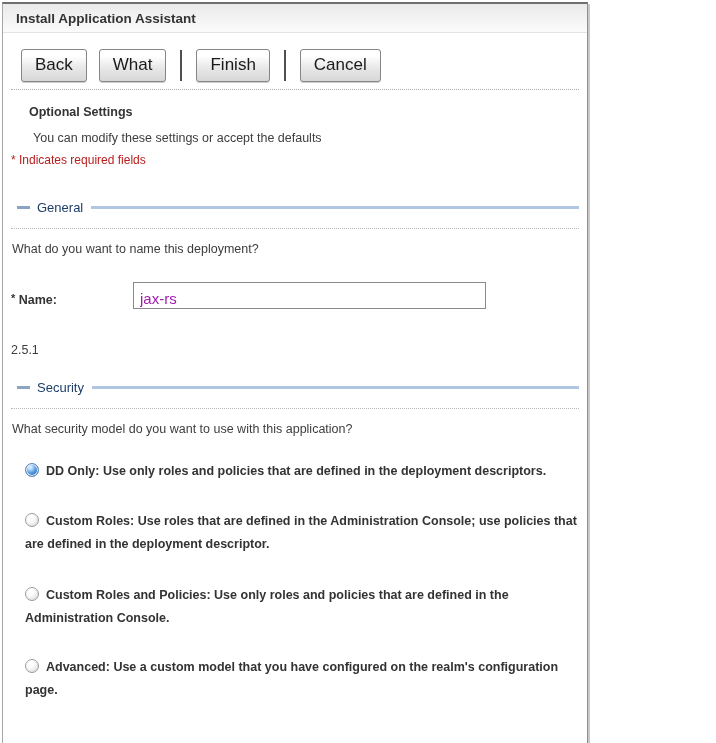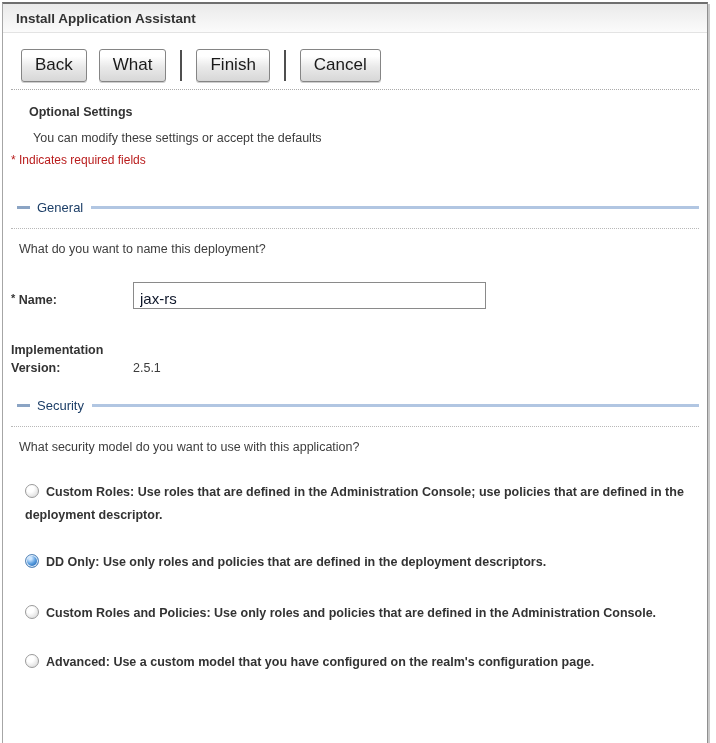--- a/index.html
+++ b/index.html
@@ -6,21 +6,21 @@
   html, body { width: 716px; height: 743px; overflow: hidden; background: #fff; }
   body {
     font-family: "Liberation Sans", sans-serif;
     font-size: 12.5px;
     color: #3d3d3d;
     position: relative;
   }
   .window {
     position: absolute;
     left: 2px; top: 2px;
-    width: 706px; height: 741px;
+    width: 586px; height: 741px;
     background: #fff;
     border-left: 1px solid #a6a6a6;
     border-right: 1px solid #8f8f8f;
     border-top: 2px solid #6f6f6f;
     box-shadow: 2px 2px 0 #c9c9c9;
     overflow: hidden;
   }
   .titlebar {
     height: 29px;
     background: linear-gradient(#eaeaea, #fbfbfb);
@@ -90,38 +90,38 @@
   .sec-rule {
     flex: 1 1 auto;
     height: 3px;
     background: #b1c6e2;
     margin-left: 8px;
   }
   .sec-dotted {
     border-bottom: 1px dotted #b8b8b8;
     margin-top: 13px;
   }
-  .question { margin: 13px 0 0 8px; color: #3d3d3d; }
+  .question { margin: 13px 0 0 1px; color: #3d3d3d; }
 
   
   .field-row { display: flex; align-items: flex-end; margin-top: 29px; }
   .field-label {
     width: 122px;
     flex: none;
     font-weight: bold;
     color: #333;
     line-height: 1.45;
   }
   .req-mark { font-size: 11px; vertical-align: 2px; color: #333; }
   .name-input {
     width: 353px; height: 27px;
     border: 1px solid #8a8a8a;
     font-family: "Liberation Sans", sans-serif;
     font-size: 15px;
-    color: #0f172a;
+    color: #a21caf;
     padding: 8px 6px 3px;
     background: #fff;
     margin-top: -4px;
   }
   .field-value { color: #3d3d3d; line-height: 1.45; }
 
   
   .radio-row { margin: 25px 0 0 14px; line-height: 23px; color: #333; }
   .radio-row .opt-text { font-weight: bold; }
   .radio {
@@ -178,41 +178,40 @@
     <div class="field-row" style="margin-top:30px">
       <div class="field-label">
         <span class="req-mark">*</span>
         <span>Name:</span>
       </div>
       <input class="name-input" type="text" value="jax-rs" style="">
     </div>
 
 
     <div class="field-row" style="margin-top:32px">
-      <div class="field-label">Implementation Version:</div>
       <div class="field-value">2.5.1</div>
     </div>
 
     <div class="sec-hdr tight">
       <span class="sec-dash"></span>
       <span class="sec-title">Security</span>
       <span class="sec-rule"></span>
     </div>
     <div class="sec-dotted"></div>
 
     <div class="question">What security model do you want to use with this application?</div>
 
+    <div class="radio-row" style="margin-top:24px">
+      <span class="radio on"></span><span class="opt-text">DD Only: Use only roles and policies that are defined in the deployment descriptors.</span>
+    </div>
+
     <div class="radio-row" style="margin-top:27px">
       <span class="radio"></span><span class="opt-text">Custom Roles: Use roles that are defined in the Administration Console; use policies that are defined in the deployment descriptor.</span>
     </div>
 
-    <div class="radio-row" style="margin-top:24px">
-      <span class="radio on"></span><span class="opt-text">DD Only: Use only roles and policies that are defined in the deployment descriptors.</span>
-    </div>
-
     <div class="radio-row" style="margin-top:28px">
       <span class="radio"></span><span class="opt-text">Custom Roles and Policies: Use only roles and policies that are defined in the Administration Console.</span>
     </div>
 
     <div class="radio-row" style="margin-top:26px">
       <span class="radio"></span><span class="opt-text">Advanced: Use a custom model that you have configured on the realm's configuration page.</span>
     </div>
 
   </div>
 </div>

